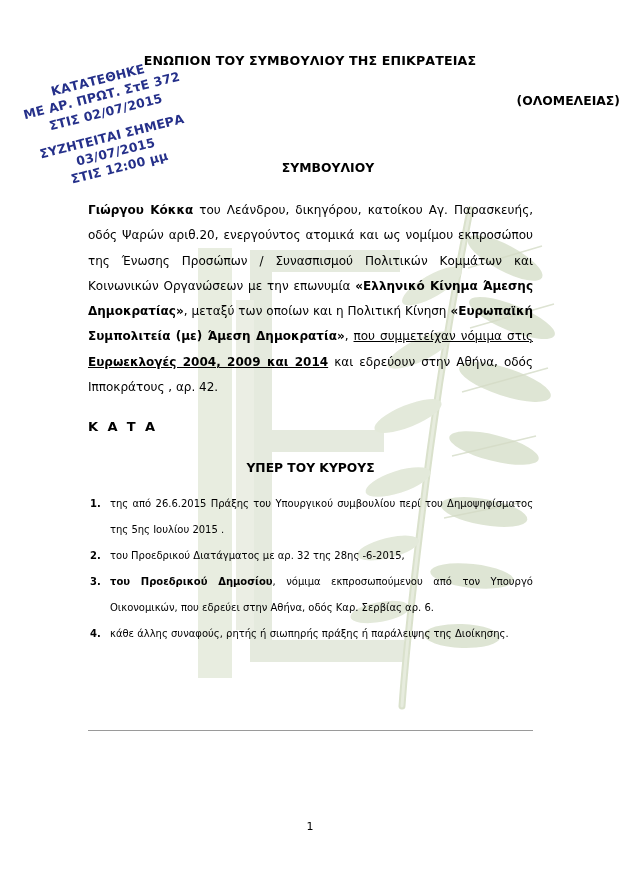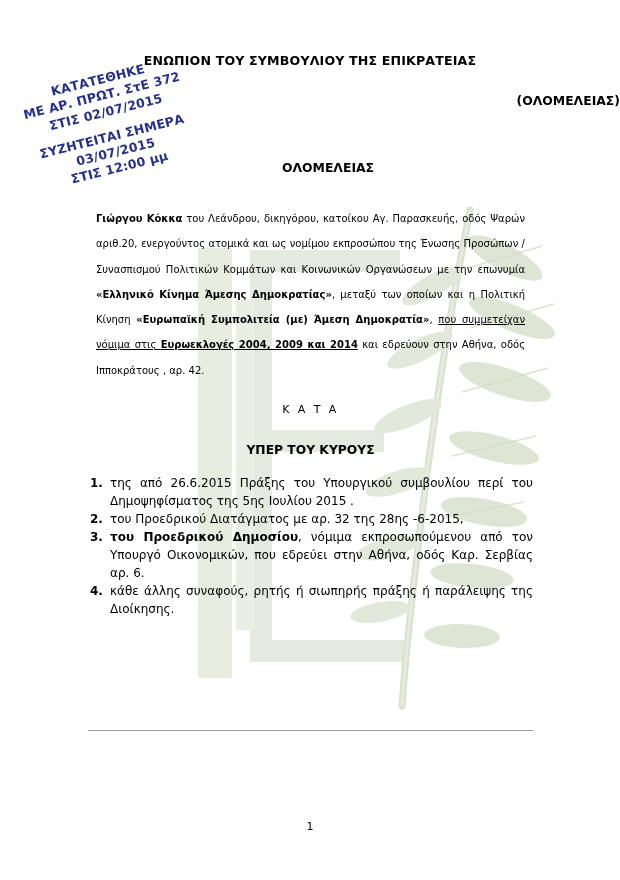--- a/index.html
+++ b/index.html
@@ -93,34 +93,34 @@
   }
 
   .body-col {
     position: absolute;
     left: 88px;
     width: 445px;
     top: 198px;
   }
 
   p.para {
-    margin: 8px;
+    margin: 0;
     text-align: justify;
     text-justify: inter-word;
-    font-size: 10px;
+    font-size: 12px;
     line-height: 25.3px;
   }
   p.para b { font-weight: bold; }
   p.para u { text-decoration: underline; }
 
   .kata {
     margin: 14px 0 0 0;
-    text-align: center;
-    font-size: 11px;
-    font-weight: normal;
+    text-align: left;
+    font-size: 13px;
+    font-weight: bold;
     letter-spacing: 2.4px;
     line-height: 25.3px;
   }
   .para-kata { margin-top: 14px; }
 
   .yper {
     margin: 16px 0 4px 0;
     text-align: center;
     font-size: 12.3px;
     font-weight: bold;
@@ -133,22 +133,22 @@
     list-style: none;
     counter-reset: claim;
   }
   ol.claims > li {
     position: relative;
     counter-increment: claim;
     padding-left: 22px;
     margin-bottom: 0px;
     text-align: justify;
     text-justify: inter-word;
-    font-size: 12px;
-    line-height: 18px;
+    font-size: 10px;
+    line-height: 26px;
   }
   ol.claims > li::before {
     content: counter(claim) ".";
     position: absolute;
     left: 2px;
     top: 0;
     font-weight: bold;
   }
   ol.claims > li b { font-weight: bold; }
 
@@ -244,21 +244,21 @@
       <span class="sline">ΣΤΙΣ 12:00 μμ</span>
     </div>
   </div>
 
   <div class="content">
 
     <div class="doc-title">ΕΝΩΠΙΟΝ ΤΟΥ ΣΥΜΒΟΥΛΙΟΥ ΤΗΣ ΕΠΙΚΡΑΤΕΙΑΣ</div>
 
     <div class="plenary">(ΟΛΟΜΕΛΕΙΑΣ)</div>
 
-    <div class="intervention">ΟΛΟΜΕΛΕΙΑΣ</div>
+    <div class="intervention">ΣΥΜΒΟΥΛΙΟΥ</div>
 
     <div class="body-col">
 
       <p class="para"><b>Γιώργου Κόκκα</b><span> του Λεάνδρου, δικηγόρου, κατοίκου Αγ. Παρασκευής, οδός Ψαρών αριθ.20, ενεργούντος ατομικά και ως νομίμου εκπροσώπου της Ένωσης Προσώπων / Συνασπισμού Πολιτικών Κομμάτων και Κοινωνικών Οργανώσεων με την επωνυμία </span><b>«Ελληνικό Κίνημα Άμεσης Δημοκρατίας»</b><span>, μεταξύ των οποίων και η Πολιτική Κίνηση </span><b>«Ευρωπαϊκή Συμπολιτεία (με) Άμεση Δημοκρατία»</b><span>, </span><u><span>που συμμετείχαν νόμιμα στις </span><b>Ευρωεκλογές 2004, 2009 και 2014</b></u><span> και εδρεύουν στην Αθήνα, οδός Ιπποκράτους , αρ. 42.</span></p>
 
       <div class="kata">Κ Α Τ Α</div>
 
 
       <div class="yper">ΥΠΕΡ ΤΟΥ ΚΥΡΟΥΣ</div>
 

